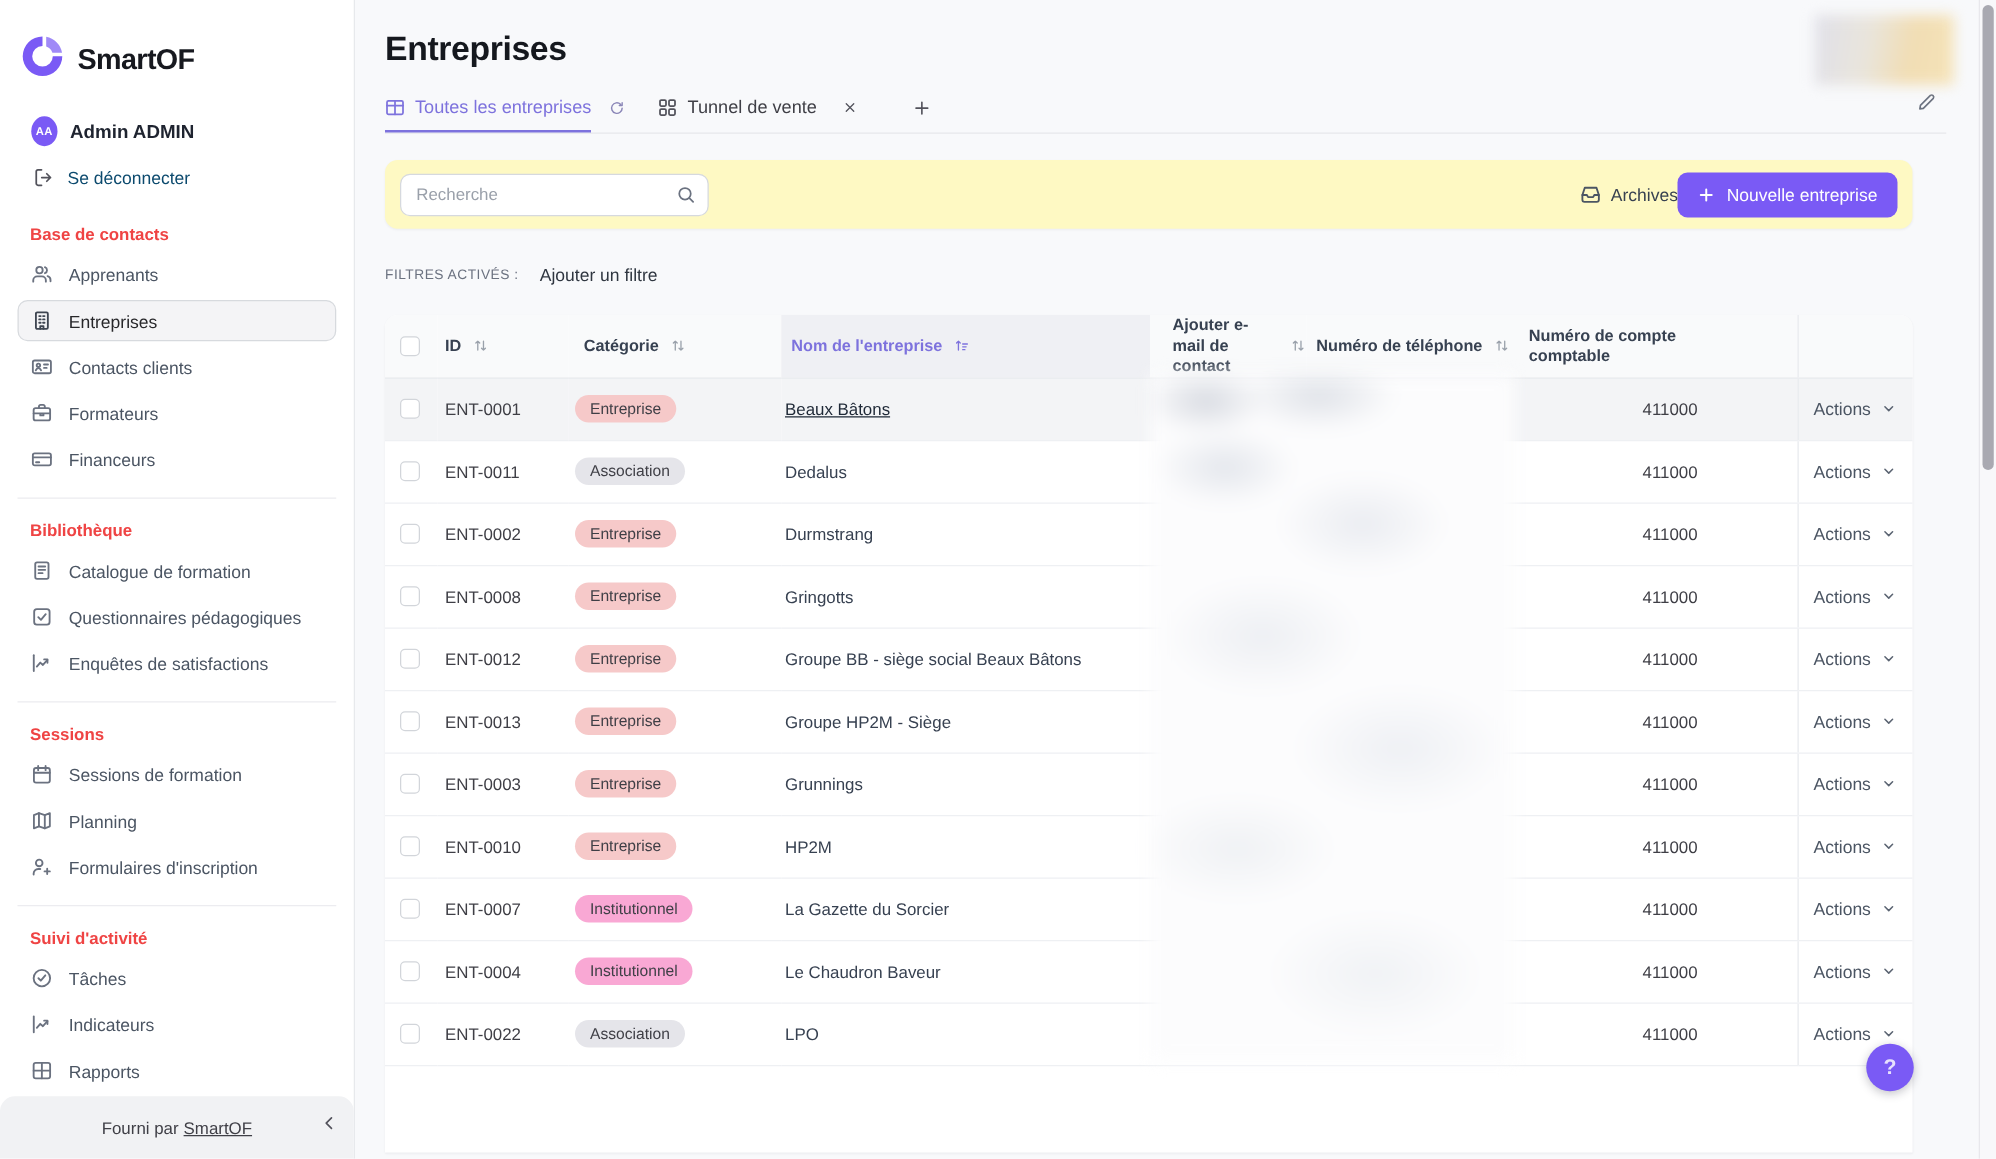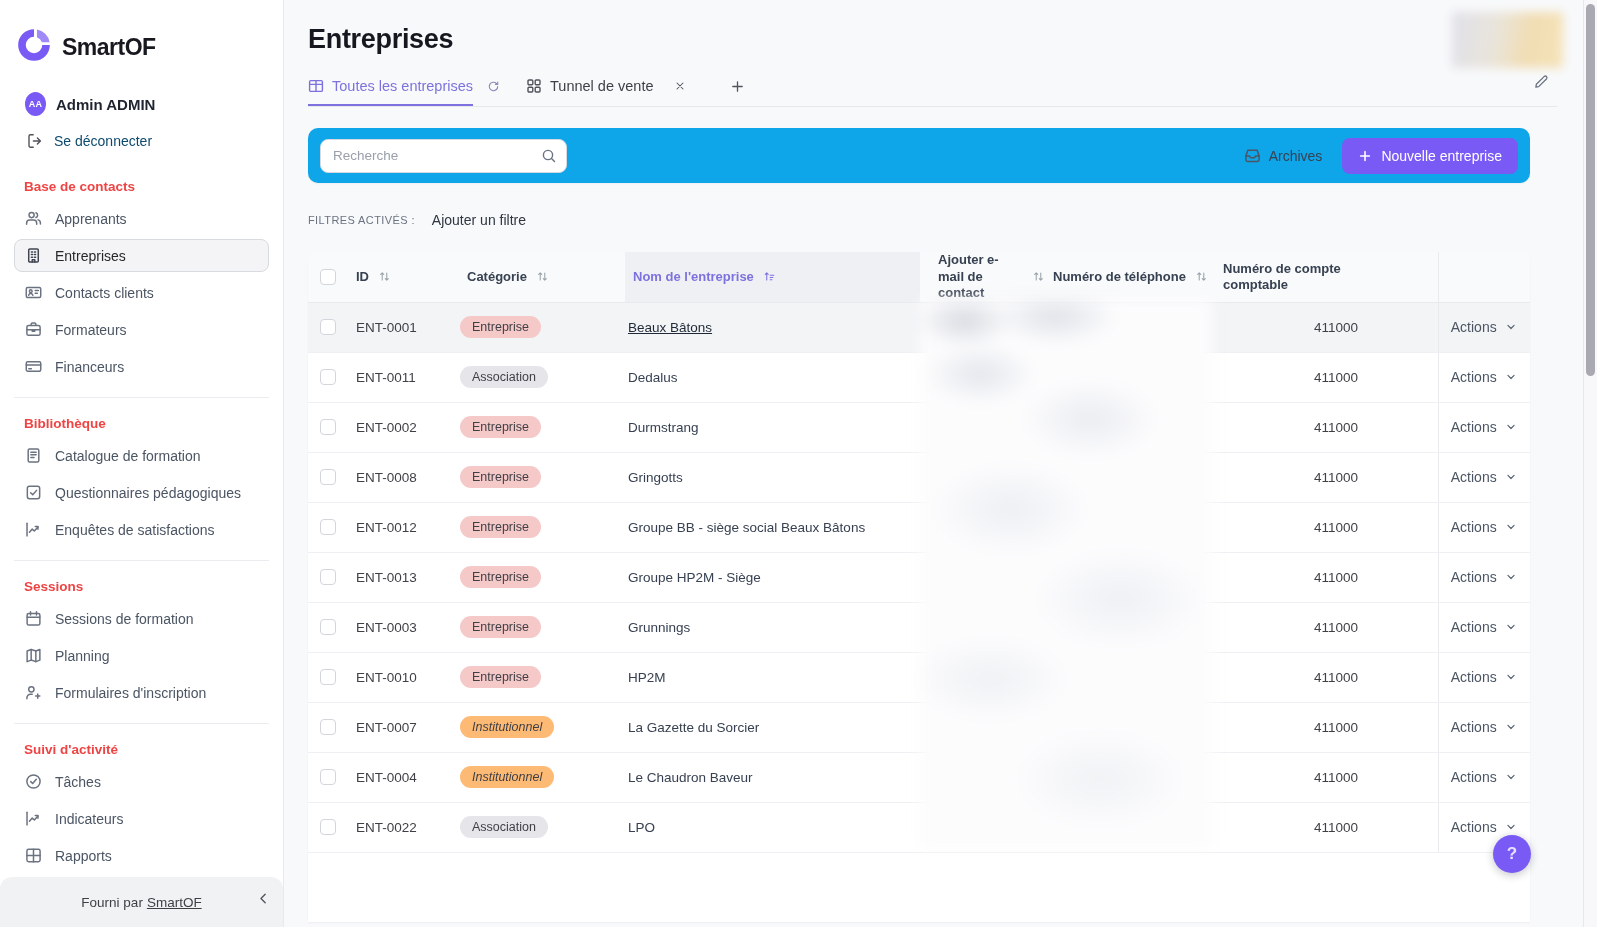--- a/index.html
+++ b/index.html
@@ -46,26 +46,26 @@
   .tab.active .icon { color:#7d72dd; }
   .refresh-btn { margin:0 26px 12px 14px; color:#8b87b8; cursor:pointer; }
   .refresh-btn svg { width:13px; height:13px; }
   .tab-close { margin-left:12px; color:#6b7280; cursor:pointer; }
   .tab-close svg { width:12px; height:12px; }
   .add-tab-btn { margin:0 0 12px 44px; color:#52525b; cursor:pointer; }
   .add-tab-btn svg { width:15px; height:15px; }
   .edit-view-btn { position:absolute; right:8px; top:-4px; color:#6b7280; cursor:pointer; }
   .edit-view-btn svg { width:15px; height:15px; }
 
-  .toolbar-card { margin-top:21px; width:1222px; height:55px; background:#0ea5e9; border-radius:10px; box-shadow:0 1px 2px rgba(16,24,40,.05); display:flex; align-items:center; justify-content:space-between; padding:0 12px; }
+  .toolbar-card { margin-top:21px; width:1222px; height:55px; background:#fef9c3; border-radius:10px; box-shadow:0 1px 2px rgba(16,24,40,.05); display:flex; align-items:center; justify-content:space-between; padding:0 12px; }
   .search-wrap { position:relative; }
   .search-input { width:247px; height:34px; border:1px solid #d6d9de; border-radius:8px; padding:0 34px 0 12px; font-size:13.5px; color:#3f3f46; font-family:inherit; outline:none; background:#fff; }
   .search-input::placeholder { color:#9aa0aa; }
   .search-icon { position:absolute; right:10px; top:9px; color:#6b7280; }
-  .toolbar-right { display:flex; align-items:center; gap:20px; }
+  .toolbar-right { display:flex; align-items:center; }
   .archives-btn { display:flex; align-items:center; gap:8px; font-size:14px; color:#374151; cursor:pointer; }
   .archives-btn .icon { color:#4b5563; }
   .archives-btn .icon svg { width:17px; height:17px; }
   .primary-btn { height:36px; padding:0 16px; background:#7a5af5; color:#fff; border:none; border-radius:8px; font-size:14px; font-family:inherit; display:flex; align-items:center; gap:9px; cursor:pointer; }
   .primary-btn .icon { color:#fff; }
   .primary-btn .icon svg { width:14px; height:14px; stroke-width:1.8; }
 
   .filters-row { margin-top:29px; display:flex; align-items:center; gap:17px; }
   .filters-label { font-size:11px; font-weight:400; letter-spacing:.4px; color:#6b7280; }
   .add-filter-link { font-size:14px; color:#2f3640; font-weight:500; cursor:pointer; }
@@ -97,21 +97,21 @@
   .th-phone .th-inner { padding-left:8px; }
   .td-phone { padding-left:50px; color:#52525b; }
   .th-account .th-inner { padding-left:11px; }
   .td-account { padding-left:102px; }
   .th-actions, .td-actions { border-left:1px solid #e8eaee; }
   .td-actions { text-align:center; }
   .checkbox { display:inline-block; width:16px; height:16px; border:1.5px solid #d2d5da; border-radius:4px; background:#fff; cursor:pointer; vertical-align:middle; }
   .badge { display:inline-block; padding:4px 12px; border-radius:999px; font-size:12.5px; color:#3f3f46; }
   .badge-entreprise { background:#f6c9c9; }
   .badge-association { background:#e5e5ea; }
-  .badge-institutionnel { background:#fdba74;font-style:italic; }
+  .badge-institutionnel { background:#f9a8d4; }
   .company-link { color:#374151; text-decoration:none; cursor:pointer; }
   .row-highlight .company-link { color:#1f2937; text-decoration:underline; }
   .actions-btn { display:inline-flex; align-items:center; gap:7px; font-size:14px; color:#4b5563; cursor:pointer; }
   .actions-btn .chev { color:#5b6472; }
   .actions-btn .chev svg { width:14px; height:14px; }
 
   .privacy-blur { position:absolute; left:612px; top:47px; width:292px; height:550px; z-index:5; pointer-events:none;
     background:
       radial-gradient(70px 38px at 45px 22px,  #d7dae1 0%, rgba(215,218,225,0) 70%),
       radial-gradient(90px 40px at 135px 18px, #dfe2e8 0%, rgba(223,226,232,0) 70%),

